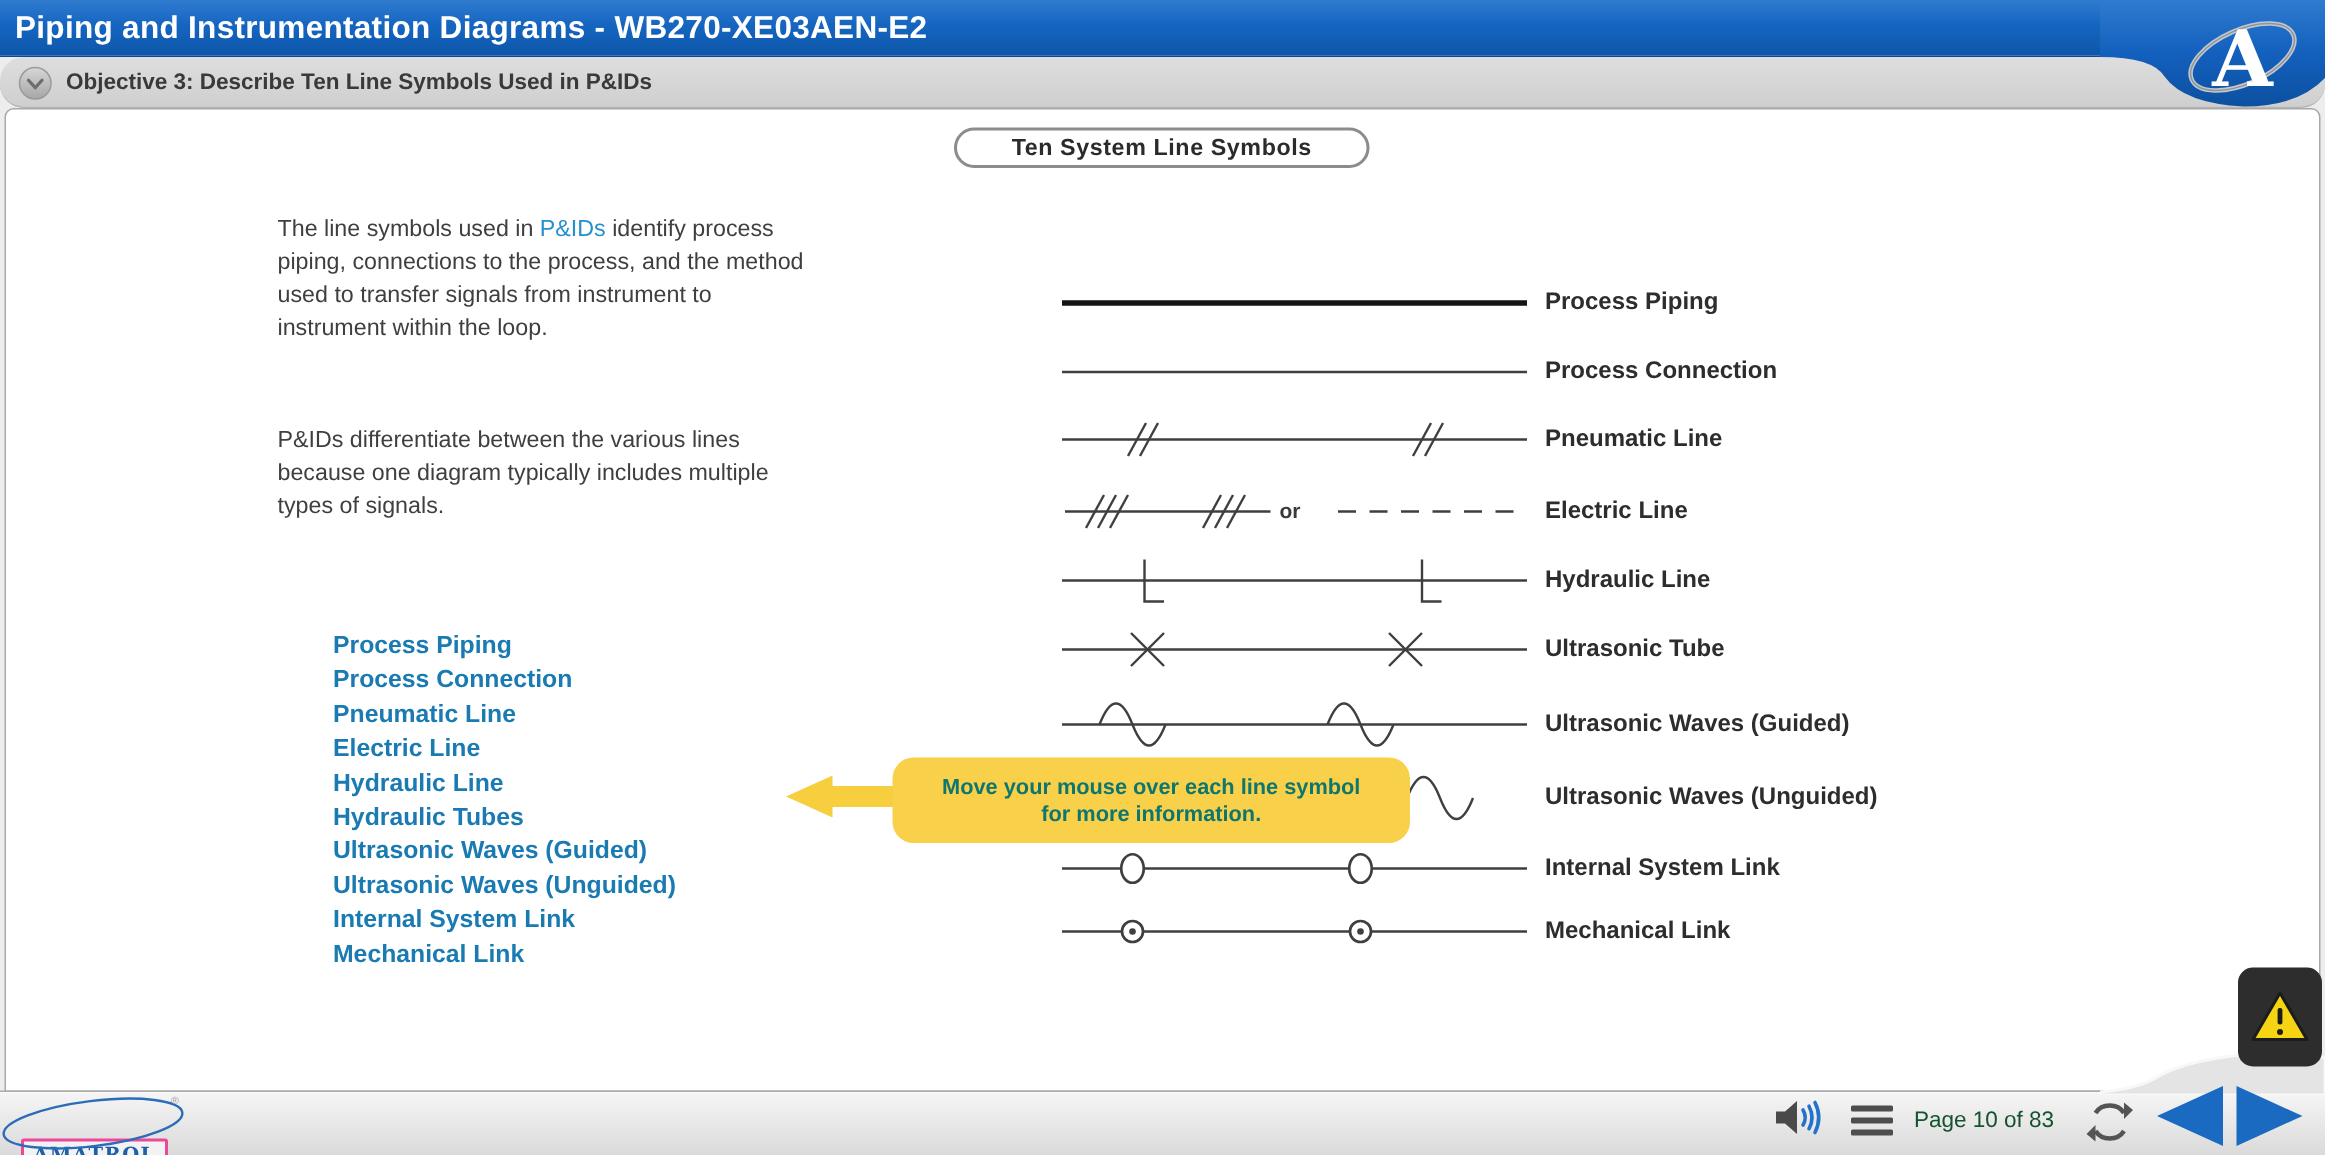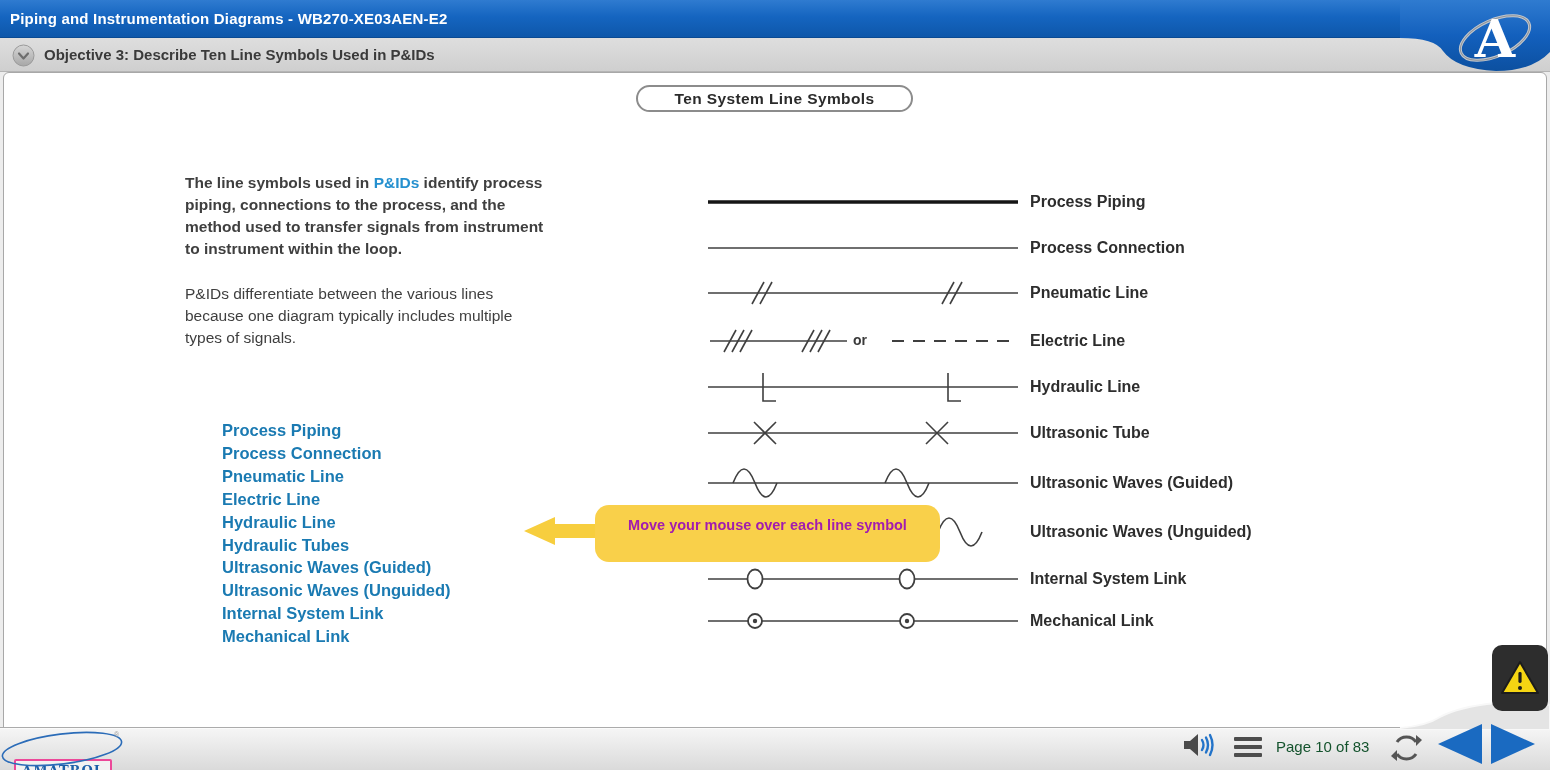--- a/index.html
+++ b/index.html
@@ -13,27 +13,28 @@
   .stage { position:absolute; inset:0; }
 
   
   .titlebar {
     position:absolute; left:0; top:0; width:1550px; height:38px;
     background:linear-gradient(#2f7bd0 0%, #1565c0 45%, #0e57aa 100%);
     border-bottom:1px solid #0a4a93;
   }
   .titlebar-text {
     position:absolute; left:10px; top:0; line-height:38px;
-    color:#ffffff; font-size:15px; font-weight:bold; letter-spacing:.2px;
+    color:#ffffff; font-size:21px; font-weight:bold; letter-spacing:.2px;
     white-space:nowrap;
   }
   .objective-bar {
     position:absolute; left:0; top:38px; width:1550px; height:34px;
     background:linear-gradient(#dedede, #cfcfcf);
     border-bottom:1px solid #b5b5b5;
+    border-radius:16px;
   }
   .objective-text {
     position:absolute; left:44px; top:0; line-height:34px;
     color:#3a3a3a; font-size:15px; font-weight:bold; white-space:nowrap;
   }
   .chevron-btn { position:absolute; left:12px; top:44px; width:23px; height:23px; cursor:pointer; }
 
   .logo-corner { position:absolute; left:1400px; top:0; width:150px; height:80px; }
 
   
@@ -44,21 +45,21 @@
   }
   .pill {
     position:absolute; left:636px; top:85px; width:277px; height:27px;
     border:2px solid #8c8c8c; border-radius:14px; background:#fff;
     text-align:center; line-height:23px;
     font-size:15.5px; font-weight:bold; color:#2b2b2b; letter-spacing:.4px;
   }
 
   
   .para { position:absolute; left:185px; width:362px; font-size:15.5px; line-height:22px; color:#3f3f3f; }
-  .p1 { top:172px;font-weight:bold; } .p2 { top:283px; } .p3 { top:362px; }
+  .p1 { top:142px; } .p2 { top:283px; } .p3 { top:362px; }
   .glossary-link { color:#2590cf; cursor:pointer; }
   .symbol-list { position:absolute; left:222px; top:419px; }
   .symbol-list-item {
     font-size:16.5px; font-weight:bold; color:#1a7ab2; line-height:22.9px; white-space:nowrap;
   }
 
   
   .sym-row { position:absolute; left:706px; width:320px; height:44px; }
   .sym-row svg { display:block; }
   .sym-label {
@@ -67,21 +68,21 @@
   }
   .or-text {
     position:absolute; left:853px; top:332px; font-size:14px; font-weight:bold; color:#3a3a3a;
   }
 
   
   .tooltip {
     position:absolute; left:595px; top:505px; width:345px; height:57px;
     background:#f9d04a; border-radius:14px; z-index:5;
     text-align:center; padding-top:11px;
-    font-size:14.5px; font-weight:bold; color:#a21caf; line-height:18px;
+    font-size:14.5px; font-weight:bold; color:#0f766e; line-height:18px;
   }
   .tooltip-arrow { position:absolute; left:524px; top:516px; z-index:5; }
 
   
   .alert-tab {
     position:absolute; left:1492px; top:645px; width:56px; height:66px;
     background:#2d2d2d; border-radius:10px; z-index:6; cursor:pointer;
     display:flex; align-items:center; justify-content:center;
   }
 
@@ -270,20 +271,21 @@
   </div>
   <div class="sym-label" style="top:611px">Mechanical Link</div>
 
   <div class="tooltip-arrow">
     <svg width="76" height="30">
         <polygon points="76,8 31,8 31,1 0,15 31,29 31,22 76,22" fill="#f7ce3e"></polygon>
       </svg>
   </div>
   <div class="tooltip">
     <div>Move your mouse over each line symbol</div>
+    <div>for more information.</div>
   </div>
 
   <div class="alert-tab">
     <svg width="40" height="36" viewBox="0 0 40 36">
       <polygon points="20,2 38,33 2,33" fill="#f5d513" stroke="#1c1c1c" stroke-width="2" stroke-linejoin="round"></polygon>
       <rect x="18.4" y="12" width="3.2" height="11" rx="1.4" fill="#1c1c1c"></rect>
       <circle cx="20" cy="28" r="2" fill="#1c1c1c"></circle>
     </svg>
   </div>
 

